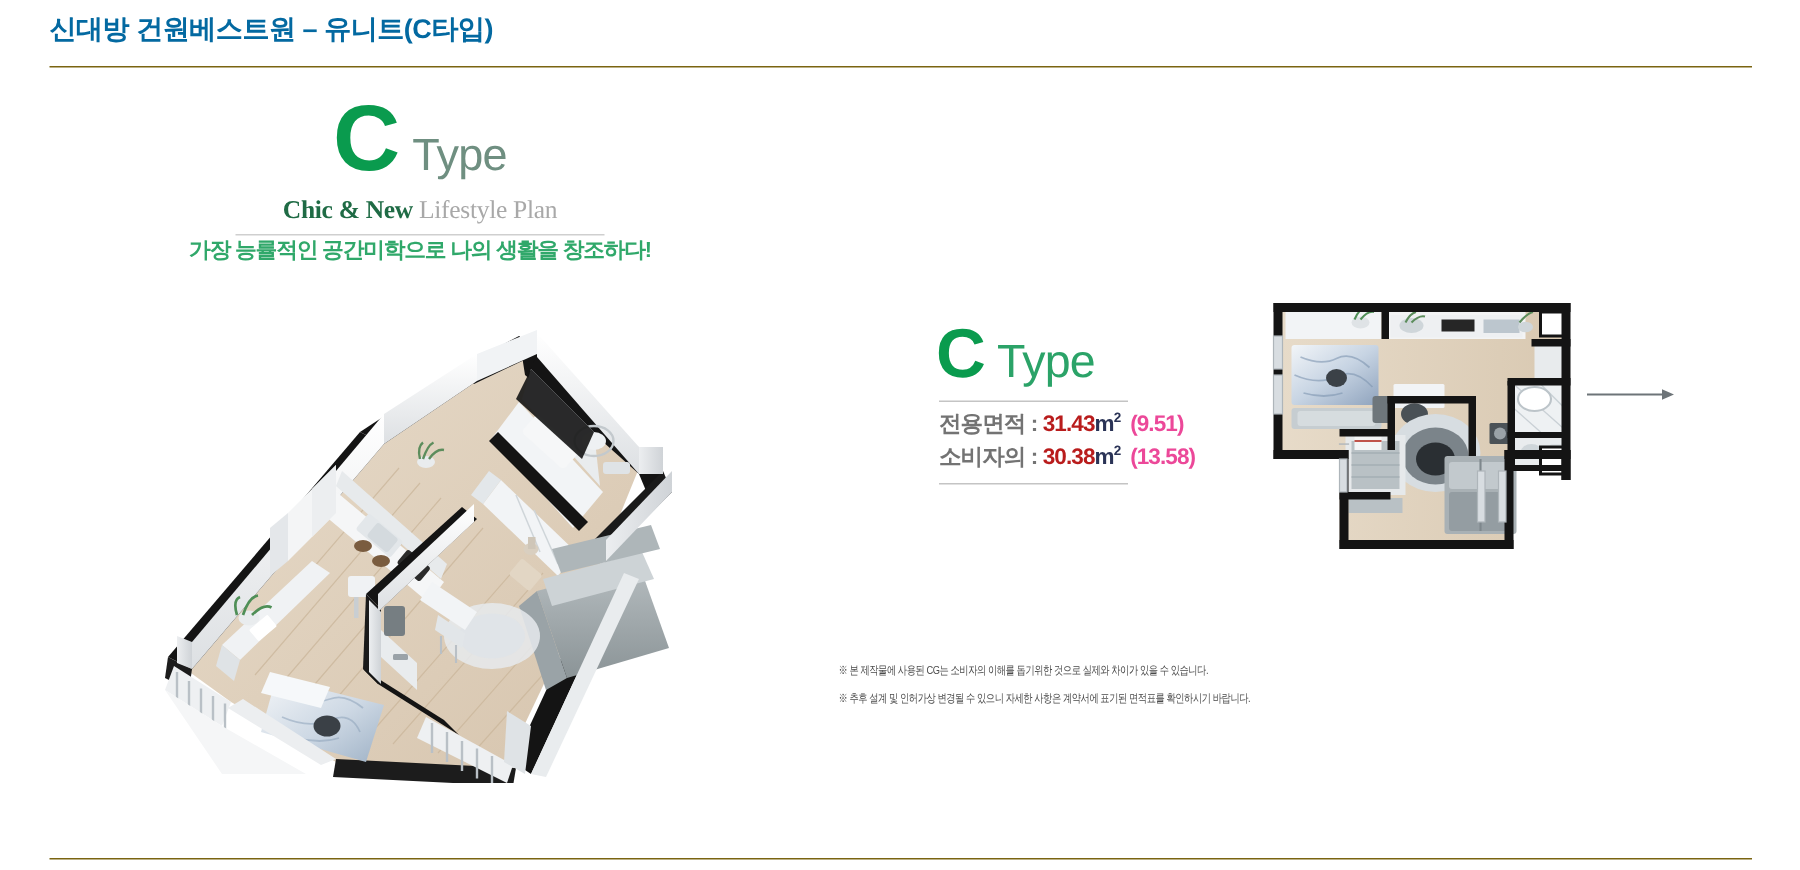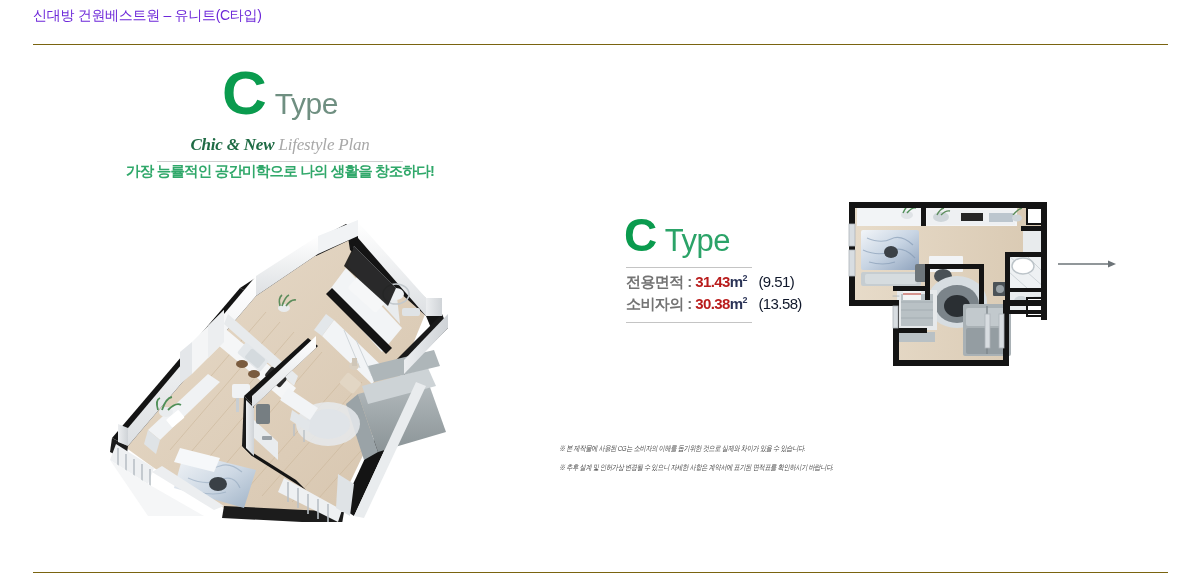--- a/index.html
+++ b/index.html
@@ -13,23 +13,23 @@
     position: relative;
     font-family: "Liberation Sans", sans-serif;
     overflow: hidden;
   }
 
   
   #page-title {
     position: absolute;
     left: 33px;
     top: 7px;
-    font-size: 14px;
-    font-weight: normal;
-    color: #6d28d9;
+    font-size: 18px;
+    font-weight: bold;
+    color: #0369a1;
     letter-spacing: -0.3px;
     white-space: nowrap;
   }
   .rule {
     position: absolute;
     height: 0;
     border-top: 1.6px solid #7a6410;
   }
   #rule-top  { left: 33px; width: 1135px; top: 44px; }
   #rule-bottom { left: 33px; width: 1135px; top: 572px; }
@@ -54,26 +54,25 @@
     color: #0a9b4e;
     letter-spacing: -2px;
   }
   #hero-typeword {
     font-size: 30px;
     color: #6f8f81;
     margin-left: 10px;
     letter-spacing: -0.5px;
   }
   #hero-slogan {
-    margin-top: 11px;
+    margin-top: 6px;
     font-family: "Liberation Serif", serif;
     font-size: 17px;
     letter-spacing: -0.2px;
     white-space: nowrap;
-    font-style: italic;
   }
   #hero-slogan-strong { color: #1f6b45; font-weight: bold; }
   #hero-slogan-light  { color: #a8a8a8; }
   #hero-divider {
     margin: 6px auto 0;
     width: 246px;
     height: 0;
     border-top: 1px solid #cfcfcf;
   }
   #hero-tagline {
@@ -131,21 +130,21 @@
   }
   .area-row {
     font-size: 15px;
     letter-spacing: -0.6px;
     white-space: nowrap;
     margin-bottom: 3px;
   }
   .area-label { color: #737373; font-weight: bold; }
   .area-value { color: #b91c1c; font-weight: bold; }
   .area-unit  { color: #2a3356; font-weight: bold; }
-  .area-paren { color: #0f172a; font-weight: normal; margin-left: 8px; }
+  .area-paren { color: #ec4899; font-weight: bold; margin-left: 3px; }
   .sup { font-size: 9px; vertical-align: super; }
 
   
   #floorplan {
     position: absolute;
     left: 845px;
     top: 198px;
     width: 230px;
     height: 175px;
   }
@@ -156,21 +155,20 @@
     width: 60px;
     height: 10px;
   }
 
   
   #footnotes {
     position: absolute;
     left: 559px;
     top: 443px;
     width: 420px;
-    font-style: italic;
   }
   .footnote {
     font-size: 6.2px;
     color: #4a4a4a;
     letter-spacing: -0.3px;
     line-height: 1.2;
     margin-bottom: 12px;
     white-space: nowrap;
     transform: scaleY(1.25);
     transform-origin: left top;

